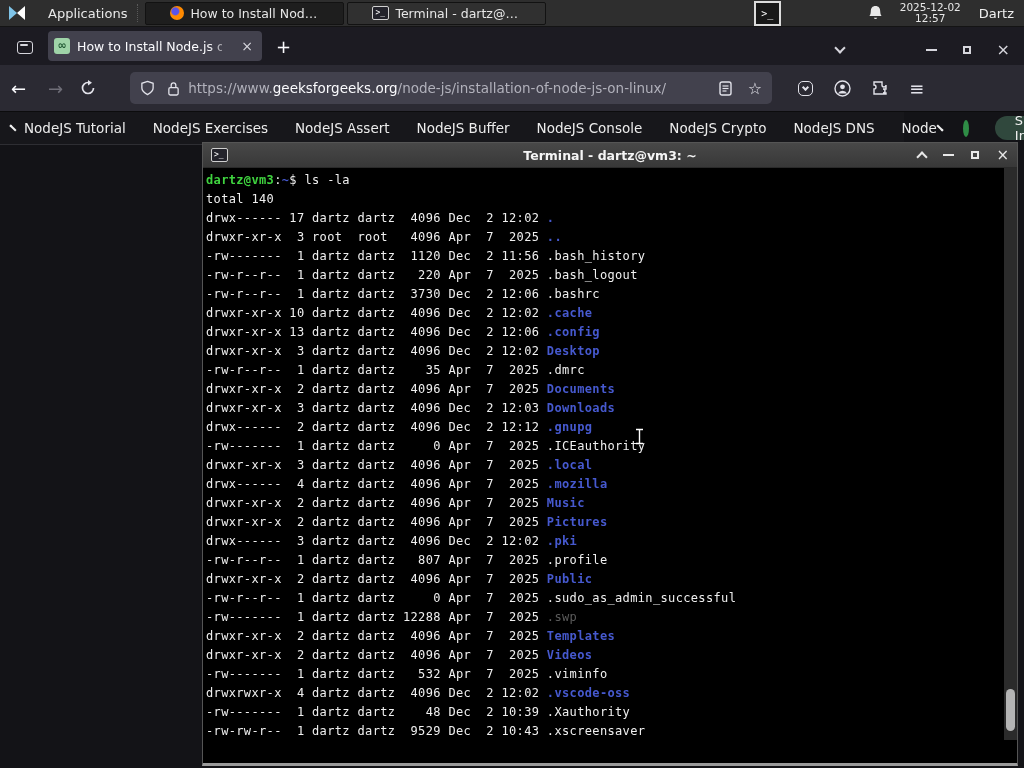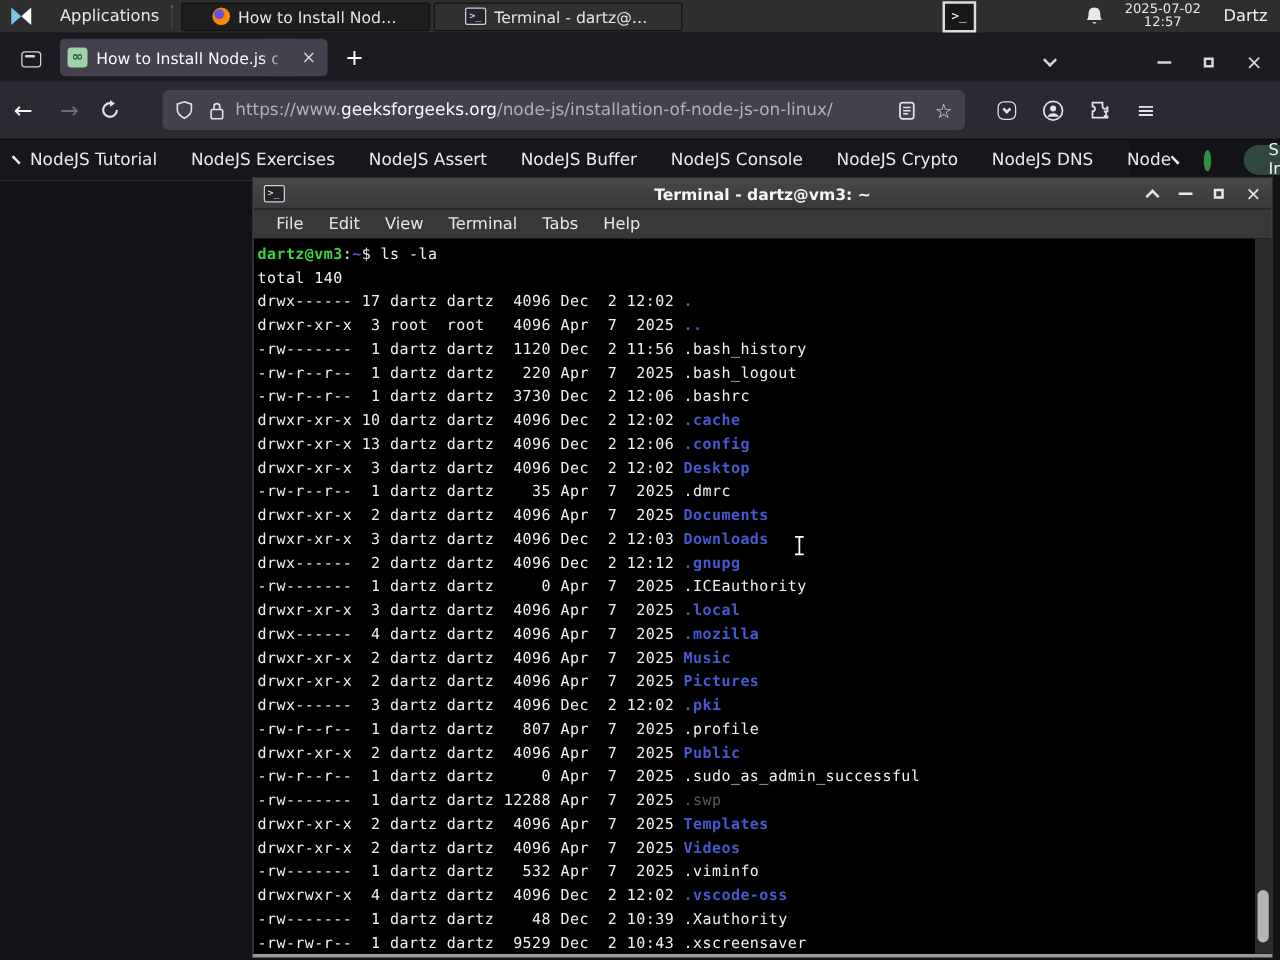--- a/index.html
+++ b/index.html
@@ -152,21 +152,21 @@
   <div id="tray-term-box">
     <span class="tglyph">&gt;_</span>
   </div>
 
   <svg id="bell" viewBox="0 0 16 16">
     <path d="M8 1 C5 1 3.6 3.2 3.6 5.6 C3.6 9 2.2 10.4 2.2 10.4 L13.8 10.4 C13.8 10.4 12.4 9 12.4 5.6 C12.4 3.2 11 1 8 1 Z" fill="#e8e8e8"></path>
     <path d="M6.4 12 a1.7 1.7 0 0 0 3.2 0 Z" fill="#e8e8e8"></path>
   </svg>
 
   <div id="clock">
-    <div>2025-07-02</div>
+    <div>2025-12-02</div>
     <div>12:57</div>
   </div>
 
   <div id="user-badge">Dartz</div>
 </div>
 
 <div id="tabbar">
   <div id="ff-view">
     <span class="ffv-rect"></span>
   </div>
@@ -251,28 +251,20 @@
   <div id="term-titlebar">
     <span class="term-icon">&gt;_</span>
     <span id="term-title">Terminal - dartz@vm3: ~</span>
     <span id="term-buttons">
       <span class="chev up"></span>
       <span class="win-min"></span>
       <span class="win-max"></span>
       <span class="win-close">×</span>
     </span>
   </div>
-  <div id="term-menubar">
-    <span class="menu-item">File</span>
-    <span class="menu-item">Edit</span>
-    <span class="menu-item">View</span>
-    <span class="menu-item">Terminal</span>
-    <span class="menu-item">Tabs</span>
-    <span class="menu-item">Help</span>
-  </div>
   <div id="term-body">
     <div id="term-lines"><div><span class="t-green">dartz@vm3</span><span>:</span><span class="t-blue">~</span><span>$ ls -la</span></div><div><span>total 140</span></div><div><span>drwx------ 17 dartz dartz  4096 Dec  2 12:02 </span><span class="t-blue">.</span></div><div><span>drwxr-xr-x  3 root  root   4096 Apr  7  2025 </span><span class="t-blue">..</span></div><div><span>-rw-------  1 dartz dartz  1120 Dec  2 11:56 </span><span>.bash_history</span></div><div><span>-rw-r--r--  1 dartz dartz   220 Apr  7  2025 </span><span>.bash_logout</span></div><div><span>-rw-r--r--  1 dartz dartz  3730 Dec  2 12:06 </span><span>.bashrc</span></div><div><span>drwxr-xr-x 10 dartz dartz  4096 Dec  2 12:02 </span><span class="t-blue">.cache</span></div><div><span>drwxr-xr-x 13 dartz dartz  4096 Dec  2 12:06 </span><span class="t-blue">.config</span></div><div><span>drwxr-xr-x  3 dartz dartz  4096 Dec  2 12:02 </span><span class="t-blue">Desktop</span></div><div><span>-rw-r--r--  1 dartz dartz    35 Apr  7  2025 </span><span>.dmrc</span></div><div><span>drwxr-xr-x  2 dartz dartz  4096 Apr  7  2025 </span><span class="t-blue">Documents</span></div><div><span>drwxr-xr-x  3 dartz dartz  4096 Dec  2 12:03 </span><span class="t-blue">Downloads</span></div><div><span>drwx------  2 dartz dartz  4096 Dec  2 12:12 </span><span class="t-blue">.gnupg</span></div><div><span>-rw-------  1 dartz dartz     0 Apr  7  2025 </span><span>.ICEauthority</span></div><div><span>drwxr-xr-x  3 dartz dartz  4096 Apr  7  2025 </span><span class="t-blue">.local</span></div><div><span>drwx------  4 dartz dartz  4096 Apr  7  2025 </span><span class="t-blue">.mozilla</span></div><div><span>drwxr-xr-x  2 dartz dartz  4096 Apr  7  2025 </span><span class="t-blue">Music</span></div><div><span>drwxr-xr-x  2 dartz dartz  4096 Apr  7  2025 </span><span class="t-blue">Pictures</span></div><div><span>drwx------  3 dartz dartz  4096 Dec  2 12:02 </span><span class="t-blue">.pki</span></div><div><span>-rw-r--r--  1 dartz dartz   807 Apr  7  2025 </span><span>.profile</span></div><div><span>drwxr-xr-x  2 dartz dartz  4096 Apr  7  2025 </span><span class="t-blue">Public</span></div><div><span>-rw-r--r--  1 dartz dartz     0 Apr  7  2025 </span><span>.sudo_as_admin_successful</span></div><div><span>-rw-------  1 dartz dartz 12288 Apr  7  2025 </span><span class="t-dim">.swp</span></div><div><span>drwxr-xr-x  2 dartz dartz  4096 Apr  7  2025 </span><span class="t-blue">Templates</span></div><div><span>drwxr-xr-x  2 dartz dartz  4096 Apr  7  2025 </span><span class="t-blue">Videos</span></div><div><span>-rw-------  1 dartz dartz   532 Apr  7  2025 </span><span>.viminfo</span></div><div><span>drwxrwxr-x  4 dartz dartz  4096 Dec  2 12:02 </span><span class="t-blue">.vscode-oss</span></div><div><span>-rw-------  1 dartz dartz    48 Dec  2 10:39 </span><span>.Xauthority</span></div><div><span>-rw-rw-r--  1 dartz dartz  9529 Dec  2 10:43 </span><span>.xscreensaver</span></div></div>
     <div id="term-scrollbar">
       <div id="term-thumb"></div>
     </div>
   </div>
 </div>
 
 <svg id="cursor" width="11" height="17" viewBox="0 0 11 17">
   <g stroke="#000" stroke-width="3" fill="none" opacity="0.6">

